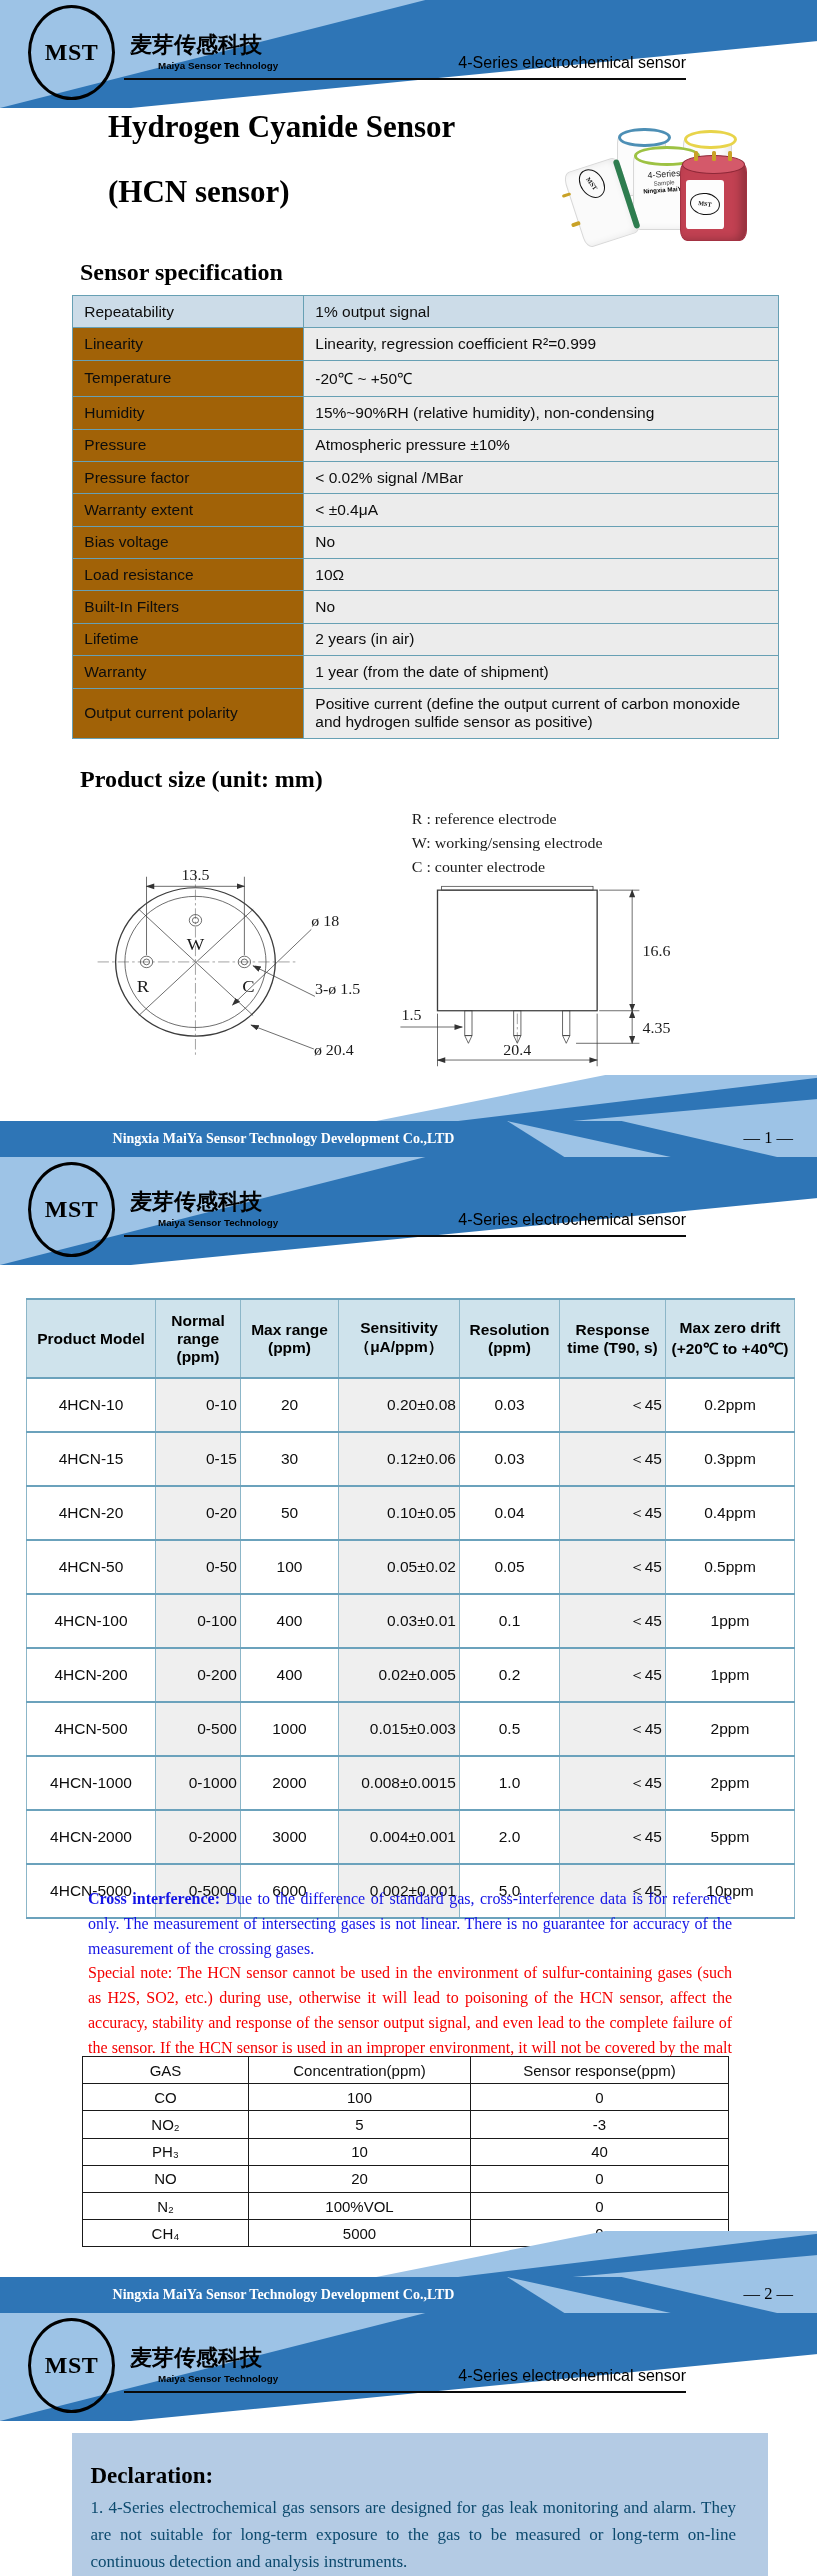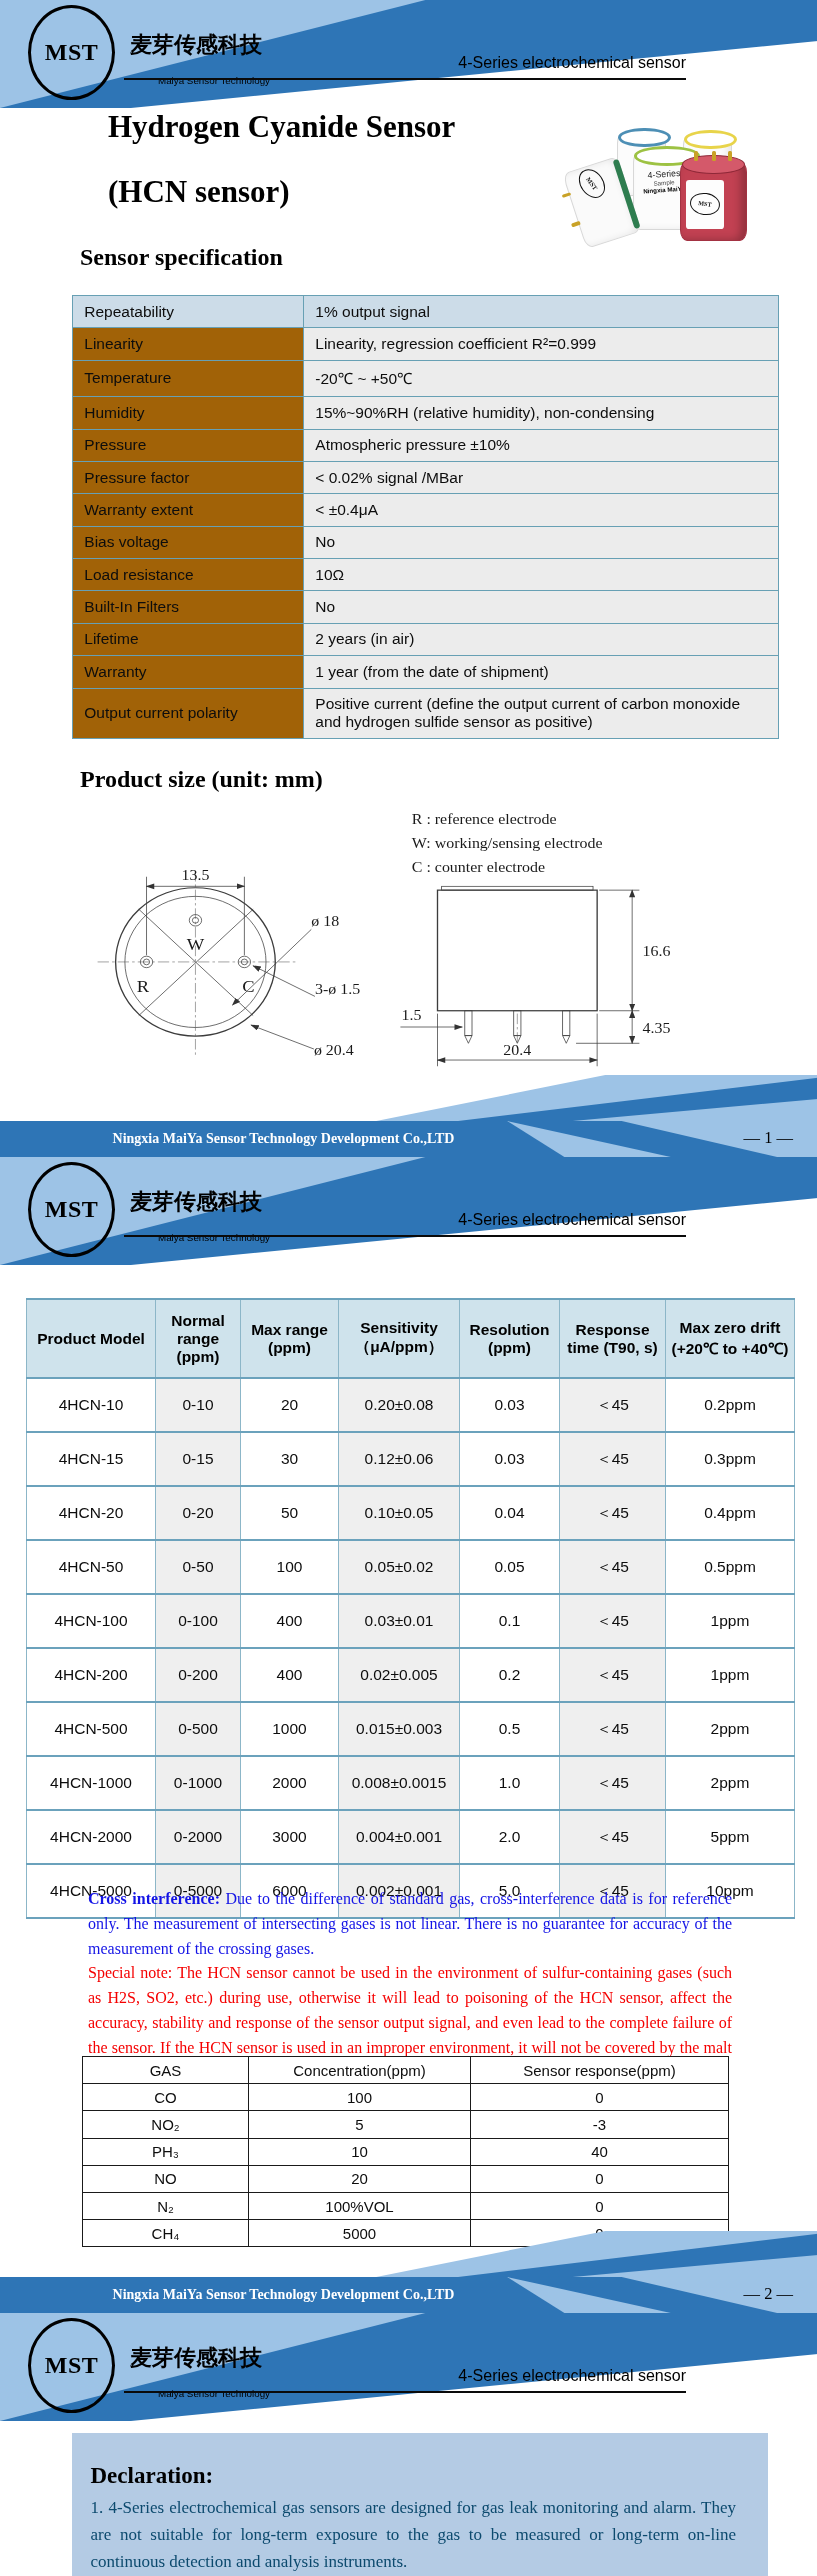--- a/index.html
+++ b/index.html
@@ -10,21 +10,21 @@
   #page3{height:1157px;}
 
   
   .page-header{position:absolute;left:0;top:0;width:100%;height:108px;background:#fff;}
   .band{position:absolute;inset:0;}
   .band-light{background:#9dc3e6;clip-path:polygon(0 0,70% 0,12% 100%,0 100%);}
   .band-dark{background:#2e75b6;clip-path:polygon(0 100%,52% 0,100% 0,100% 38%,16% 100%);}
   .logo-ellipse{position:absolute;left:28px;top:5.2px;width:81px;height:89px;border:3.1px solid #000;border-radius:50%;display:flex;align-items:center;justify-content:center;}
   .logo-ellipse span{font-family:"Liberation Serif",serif;font-weight:bold;font-size:24px;letter-spacing:0.5px;color:#000;}
   .brand-cn{position:absolute;left:130px;top:30px;font-size:22px;font-weight:bold;color:#000;}
-  .brand-en{position:absolute;left:130px;top:75px;font-size:9.8px;font-weight:normal;color:#000;padding-left:28px;}
+  .brand-en{position:absolute;left:130px;top:60px;font-size:9.8px;font-weight:bold;color:#000;padding-left:28px;}
   .series-label{position:absolute;right:132px;top:54px;font-size:16px;color:#000;}
   .header-rule{position:absolute;left:124px;right:132px;top:78px;height:2.1px;background:#0a0a0a;}
 
   
   .page-footer{position:absolute;left:0;bottom:0;width:100%;height:82px;}
   .fu{position:absolute;left:0;top:0;width:100%;height:46px;}
   .fu-light{position:absolute;inset:0;background:#9dc3e6;clip-path:polygon(46% 100%,74% 0,100% 0,100% 100%);}
   .fu-dark{position:absolute;inset:0;background:#2e75b6;clip-path:polygon(56% 100%,100% 6%,100% 52%,70% 100%);}
   .fbar{position:absolute;left:0;top:46px;width:100%;height:36px;background:#2e75b6;}
   .fbar-light{position:absolute;inset:0;background:#9dc3e6;clip-path:polygon(62% 0,100% 0,100% 100%,69% 100%);}
@@ -74,21 +74,21 @@
   .diagram .big{font-size:36px;}
   .ln{fill:none;stroke:#3c3c3c;stroke-width:2.6;}
   .thin{fill:none;stroke:#3c3c3c;stroke-width:1.5;}
   .cl{fill:none;stroke:#555;stroke-width:1.1;stroke-dasharray:22 6 5 6;}
 
   
   #model-table{position:absolute;left:26px;top:141px;width:768px;border-collapse:collapse;table-layout:fixed;border:1.5px solid #6ba2bc;}
   #model-table th,#model-table td{border-left:1px solid #8cb6c8;border-right:1px solid #8cb6c8;border-top:2.1px solid #6ba2bc;border-bottom:2.1px solid #6ba2bc;text-align:center;}
   #model-table th{background:#cfe3ec;font-size:15.5px;font-weight:bold;padding:8.2px 3.1px;height:61px;color:#000;}
   #model-table td{font-size:15.5px;padding:15.5px 3.1px;background:#fff;color:#0d0d0d;}
-  #model-table td.shade{background:#efefef;}
+  #model-table td.shade{background:#efefef;text-align:right;}
 
   .ci{position:absolute;left:88px;top:722px;width:644px;font-family:"Liberation Serif",serif;font-size:16px;line-height:1.55;text-align:justify;margin-top:8px;}
   .ci .blue{color:#1414e6;}
   .ci .blue b{font-weight:bold;}
   .ci .red{color:#f50000;}
 
   #gas-table{position:absolute;left:82px;top:899px;width:647px;border-collapse:collapse;table-layout:fixed;border:1.5px solid #1a1a1a;}
   #gas-table th,#gas-table td{border-left:0.8px solid #1a1a1a;border-right:0.8px solid #1a1a1a;border-top:1.5px solid #1a1a1a;border-bottom:1.5px solid #1a1a1a;text-align:center;font-size:15px;font-weight:normal;padding:4.6px 3.1px;color:#0d0d0d;background:#fff;}
 
   
@@ -138,21 +138,21 @@
       <div class="top"></div>
       <div class="pinv" style="left:13.4px;"></div>
       <div class="pinv" style="left:31px;"></div>
       <div class="pinv" style="left:47px;"></div>
       <div class="label">
           <div class="ell">MST</div>
         </div>
     </div>
   </div>
 
-  <div class="sec-heading" style="top:244px;">Sensor specification</div>
+  <div class="sec-heading" style="top:259px;">Sensor specification</div>
 
   <table id="spec-table">
     <colgroup>
         <col style="width:231px;">
         <col>
       </colgroup>
     <tbody id="spec-body">
         <tr class="hl">
           <td>Repeatability</td>
           <td class="shade">1% output signal</td>

